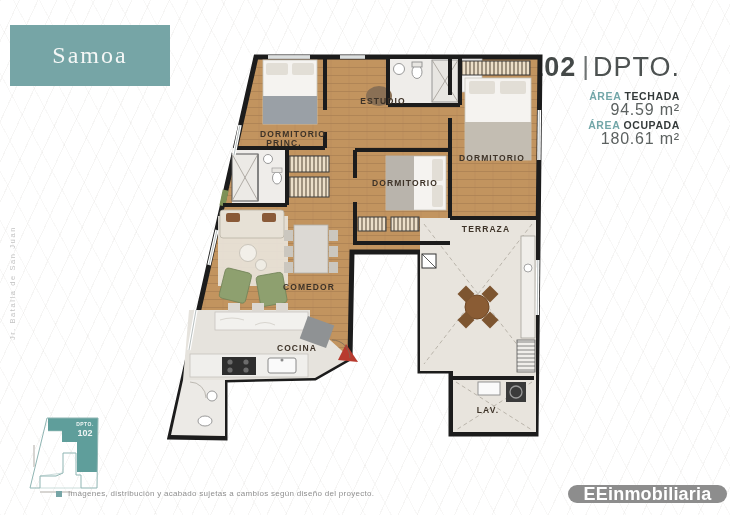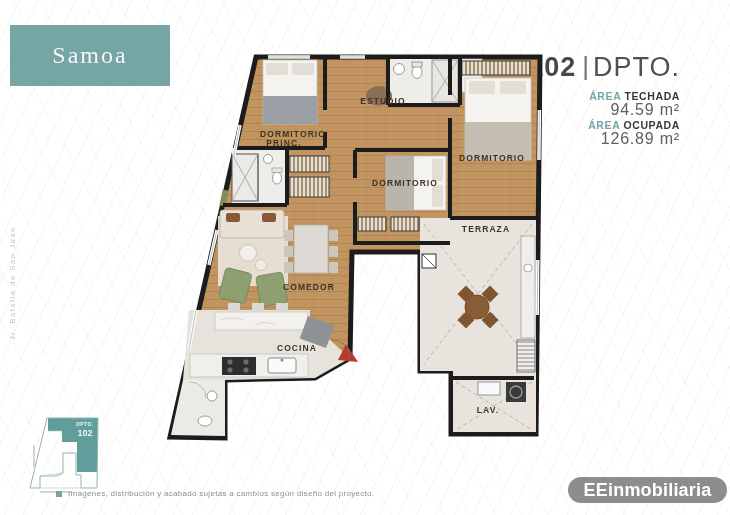--- a/index.html
+++ b/index.html
@@ -37,21 +37,21 @@
   .roomlabel{font-size:8.5px;font-weight:700;letter-spacing:1.1px;fill:#3e3328;
     font-family:"Liberation Sans", sans-serif;}
   
   svg.keyplan{position:absolute;left:28px;top:410px;width:78px;height:84px;}
   .kp-dpto{font-size:5px;font-weight:700;fill:#eef5f4;letter-spacing:0.5px;}
   .kp-num{font-size:9px;font-weight:700;fill:#eef5f4;}
   
   .disclaimer{position:absolute;left:28px;top:489px;display:flex;align-items:center;gap:6px;padding-left:28px;}
   .disclaimer .bullet{width:6px;height:6px;background:#76a5a6;flex:0 0 auto;}
   .disclaimer .txt{font-size:8px;color:#8f8f8f;letter-spacing:0.3px;}
-  .eelogo{position:absolute;right:3px;bottom:12px;width:159px;height:26px;
+  .eelogo{position:absolute;right:3px;bottom:12px;width:159px;height:18px;
     background:#8d8d8d;border-radius:13px;display:flex;align-items:center;justify-content:center;}
   .eelogo span{color:#ffffff;font-size:18px;font-weight:800;letter-spacing:0.2px;}
 </style>
 </head>
 <body>
 
 <div class="stage">
   <div class="waves"></div>
 
   <div class="brandbox">
@@ -65,21 +65,21 @@
   </div>
 
   <div class="areas">
     <div class="arearow">
       <span class="arealabel"><span class="accent">ÁREA</span> <span>TECHADA</span></span>
     </div>
     <div class="areaval">94.59 m²</div>
     <div class="arearow">
       <span class="arealabel"><span class="accent">ÁREA</span> <span>OCUPADA</span></span>
     </div>
-    <div class="areaval">126.89 m²</div>
+    <div class="areaval">180.61 m²</div>
   </div>
 
   <div class="sidetext">Jr. Batalla de San Juan</div>
 
   <svg class="plan" viewBox="0 0 400 440">
     <defs>
       <pattern id="wood" width="18" height="8" patternUnits="userSpaceOnUse">
         <rect width="18" height="8" fill="#c2945f"></rect>
         <path d="M0 7.6H18" stroke="#a97f53" stroke-width="0.8"></path>
         <path d="M9 0V8" stroke="#a97f53" stroke-width="0.5" opacity="0.5"></path>

